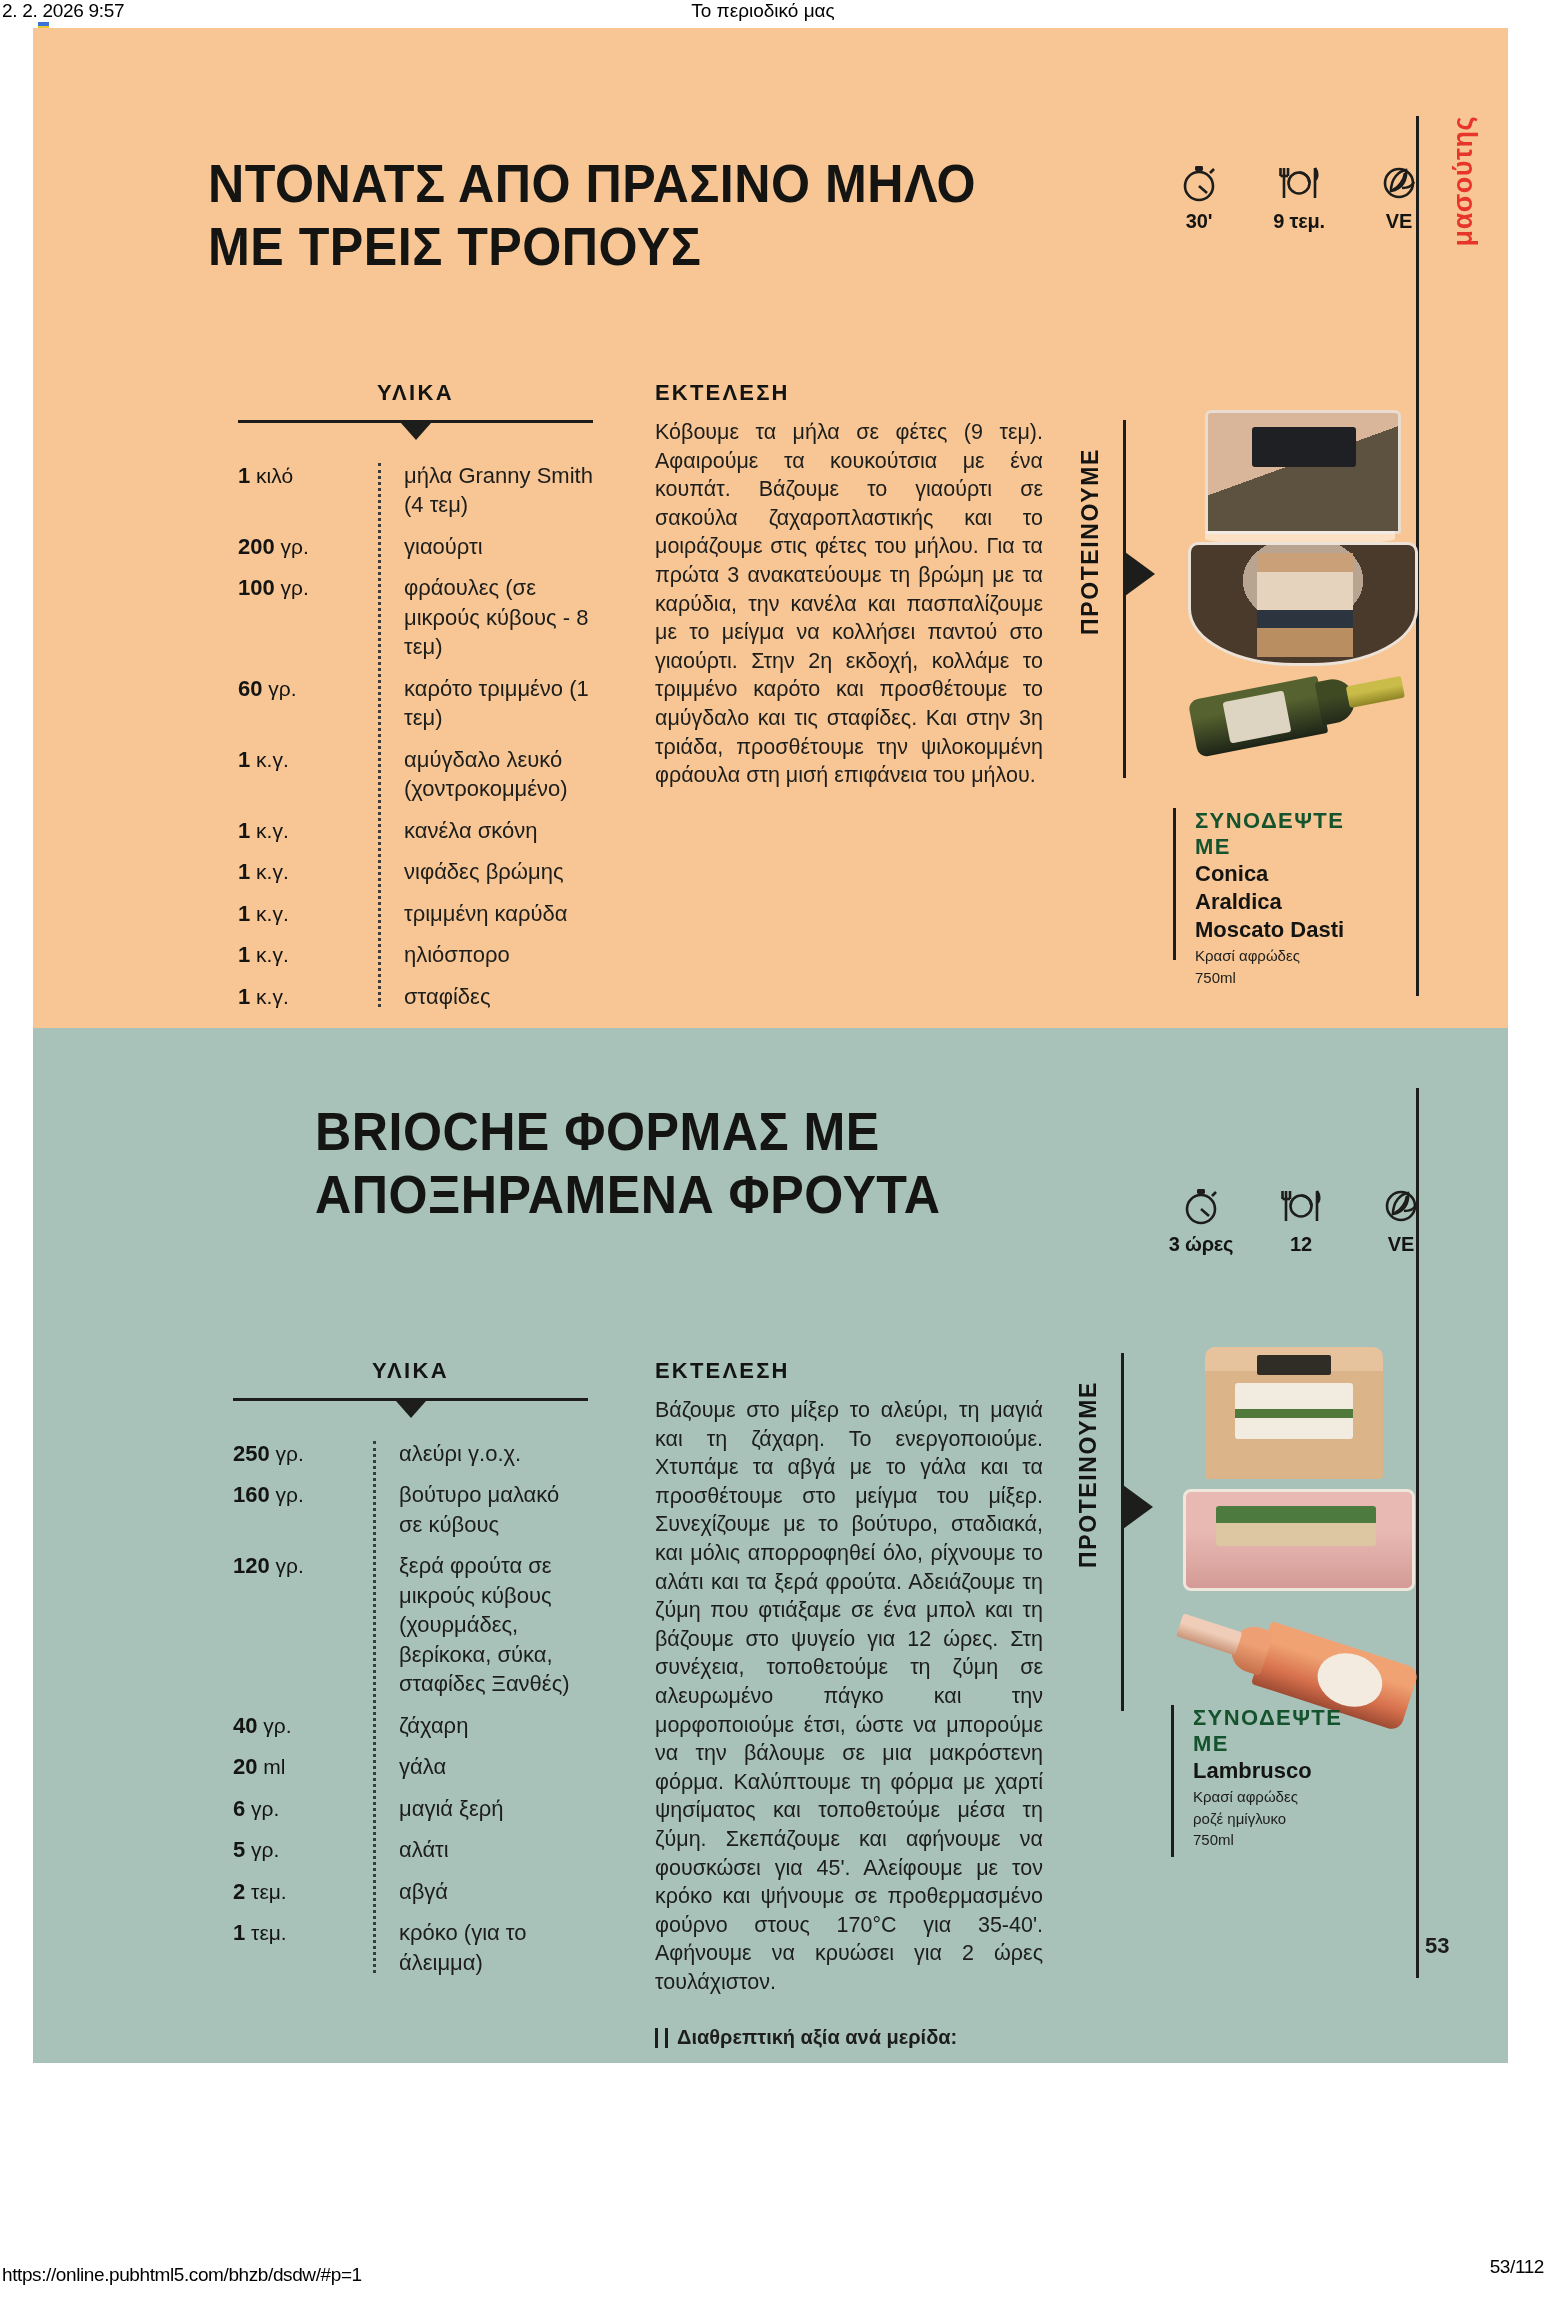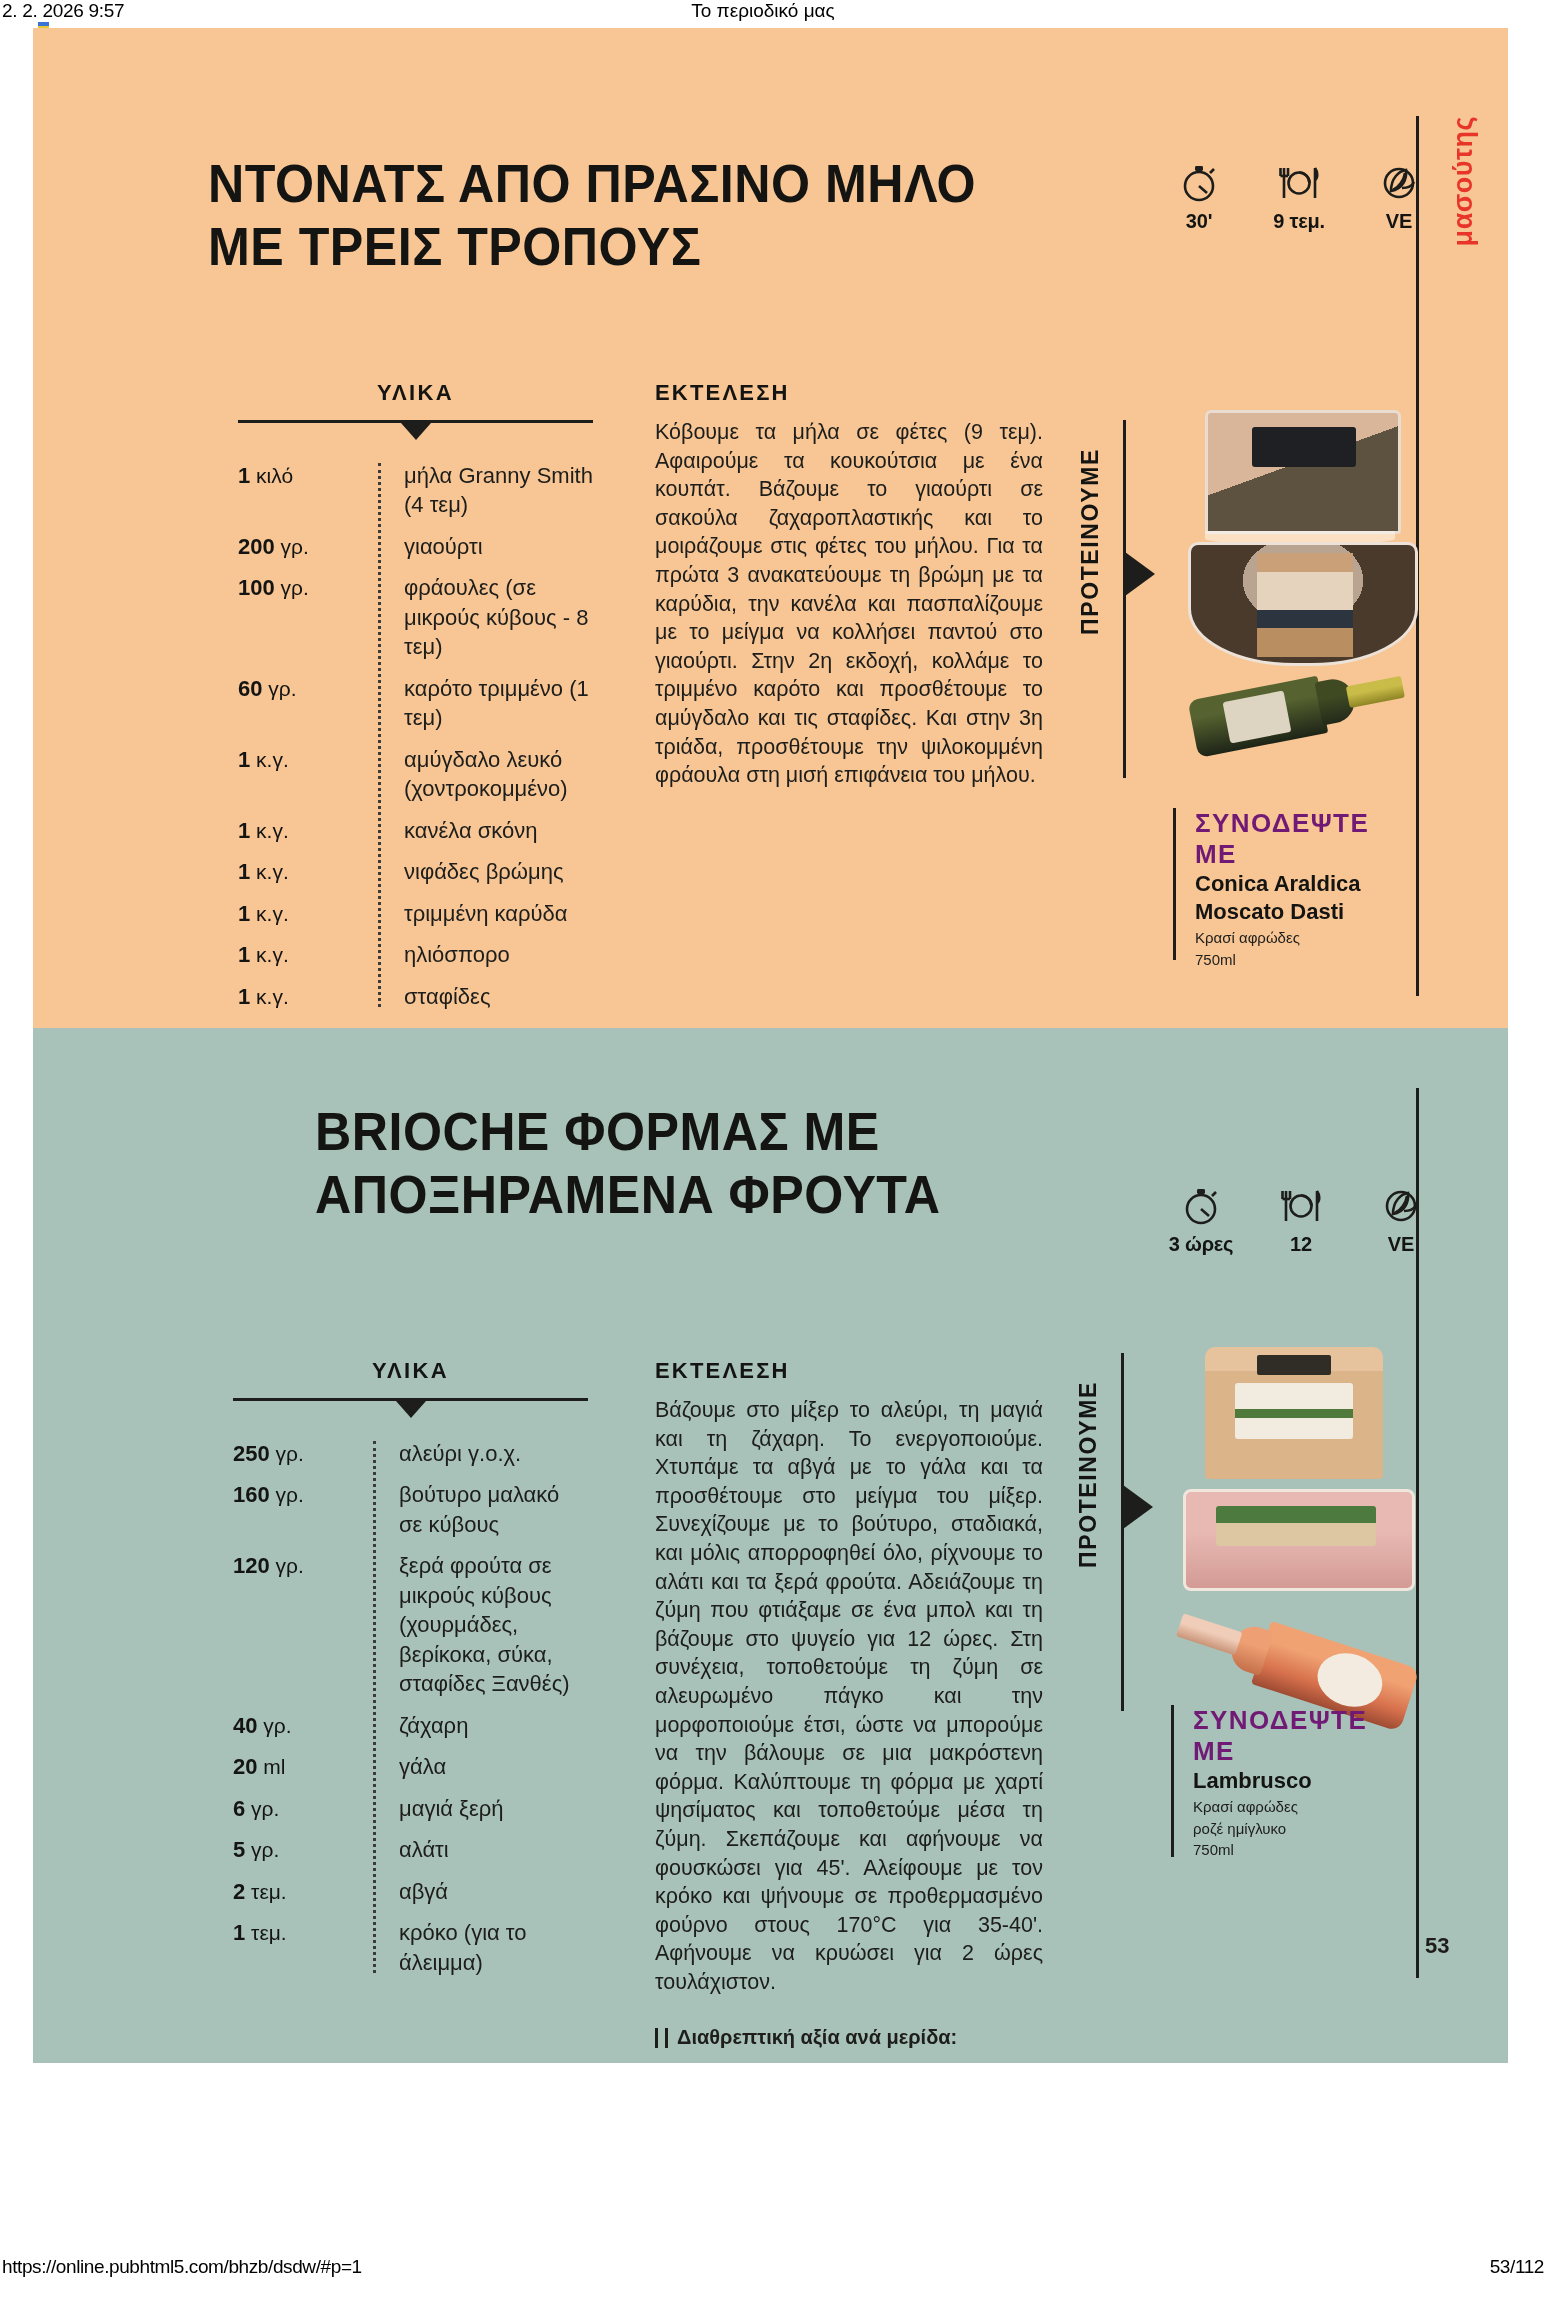--- a/index.html
+++ b/index.html
@@ -15,21 +15,21 @@
   .print-hdr{
     position:absolute;left:0;top:0;width:1550px;height:34px;
     font-size:19px;color:#000;
   }
   .print-hdr .ph-left{position:absolute;left:2px;top:0px;letter-spacing:-.3px;}
   .print-hdr .ph-center{position:absolute;left:0;top:0px;width:1526px;text-align:center;}
   .favicon{position:absolute;left:38px;top:22px;width:11px;height:11px;
     background:linear-gradient(180deg,#3a73d8 0 34%,#e8c832 34% 67%,#d04a3c 67% 100%);}
 
   .print-ftr{position:absolute;left:0;top:2256px;width:1550px;height:30px;font-size:19px;color:#000;}
-  .print-ftr .pf-left{position:absolute;left:2px;top:0;letter-spacing:-.4px;}
+  .print-ftr .pf-left{position:absolute;left:2px;top:8px;letter-spacing:-.4px;}
   .print-ftr .pf-right{position:absolute;right:6px;top:0;letter-spacing:-.4px;}
 
   
   .sheet{position:absolute;left:33px;top:28px;width:1475px;height:2002px;background:#fff;}
 
   
   .panel{position:absolute;left:0;width:1475px;overflow:hidden;}
   .panel-a{top:0;height:1000px;background:#f7c694;}
   .panel-b{top:1000px;height:1035px;background:#a8c2ba;}
 
@@ -169,21 +169,21 @@
   .bottleB .neck{position:absolute;left:0;top:36px;width:62px;height:24px;
     background:linear-gradient(180deg,#f0cdb8 0 40%,#c99478 100%);border-radius:3px;}
   .bottleB .shoulder{position:absolute;left:56px;top:26px;width:36px;height:46px;
     background:linear-gradient(180deg,#ef9f74 0 40%,#c4704a 100%);
     border-radius:60% 4px 4px 60% / 50% 4px 4px 50%;}
   .bottleB .body{position:absolute;left:86px;top:16px;width:156px;height:66px;
     background:linear-gradient(180deg,#f0a273 0 30%,#d6704c 70%,#9e4b33 100%);border-radius:4px 12px 12px 4px;}
   .bottleB .lbl{position:absolute;left:146px;top:22px;width:66px;height:52px;
     background:#f3ebdf;border-radius:50%;}
 
-  .sug-head{margin-top:0;font-size:26px;font-weight:bold;letter-spacing:1.4px;color:#701a75;}
+  .sug-head{margin-top:0;font-size:22px;font-weight:bold;letter-spacing:1.4px;color:#14532d;}
   .sug-block{position:absolute;left:50px;}
   .panel-a .sug-block{top:388px;}
   .panel-b .sug-block{top:352px;}
   .sug-rule{position:absolute;left:0;top:0;width:3px;height:152px;background:#1d1d1b;}
   .sug-text{padding-left:22px;}
   .sug-name{font-size:22px;font-weight:bold;line-height:1.28;color:#141413;}
   .sug-desc{margin-top:2px;font-size:15px;line-height:1.3;color:#1d1d1b;}
 
   .page-no{position:absolute;left:1392px;top:1905px;font-size:22px;font-weight:bold;color:#1d1d1b;}
 </style>

